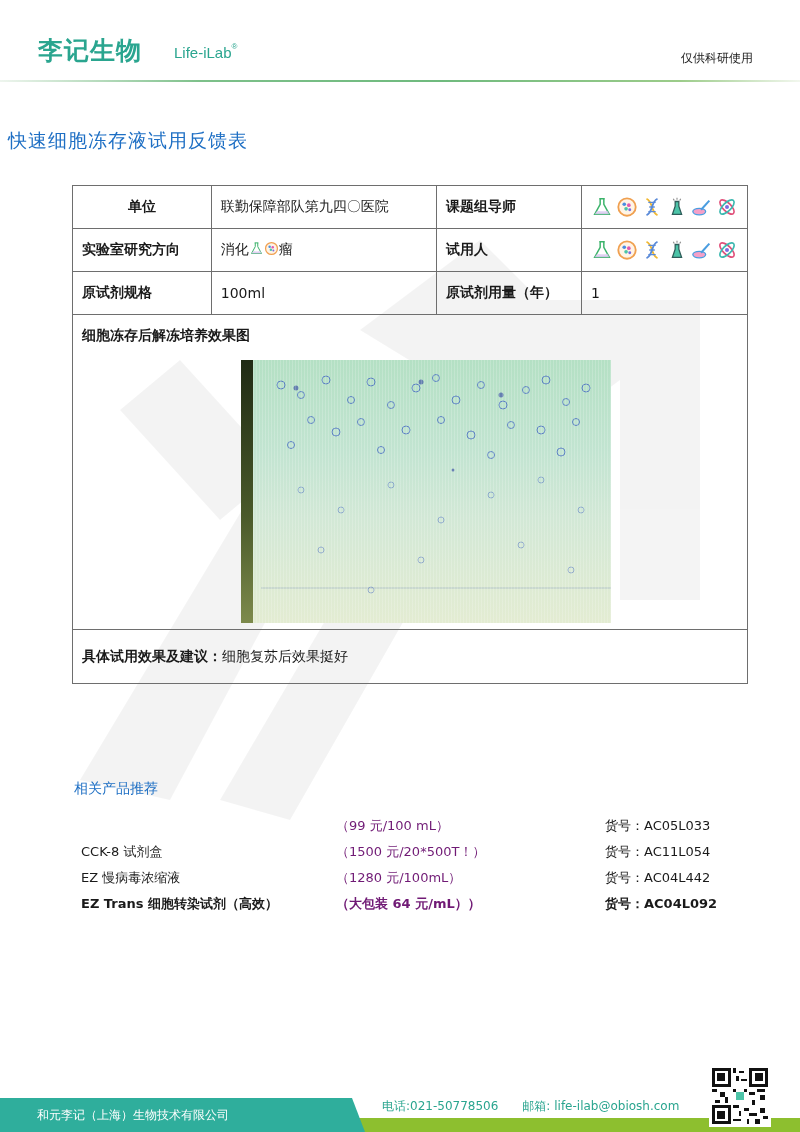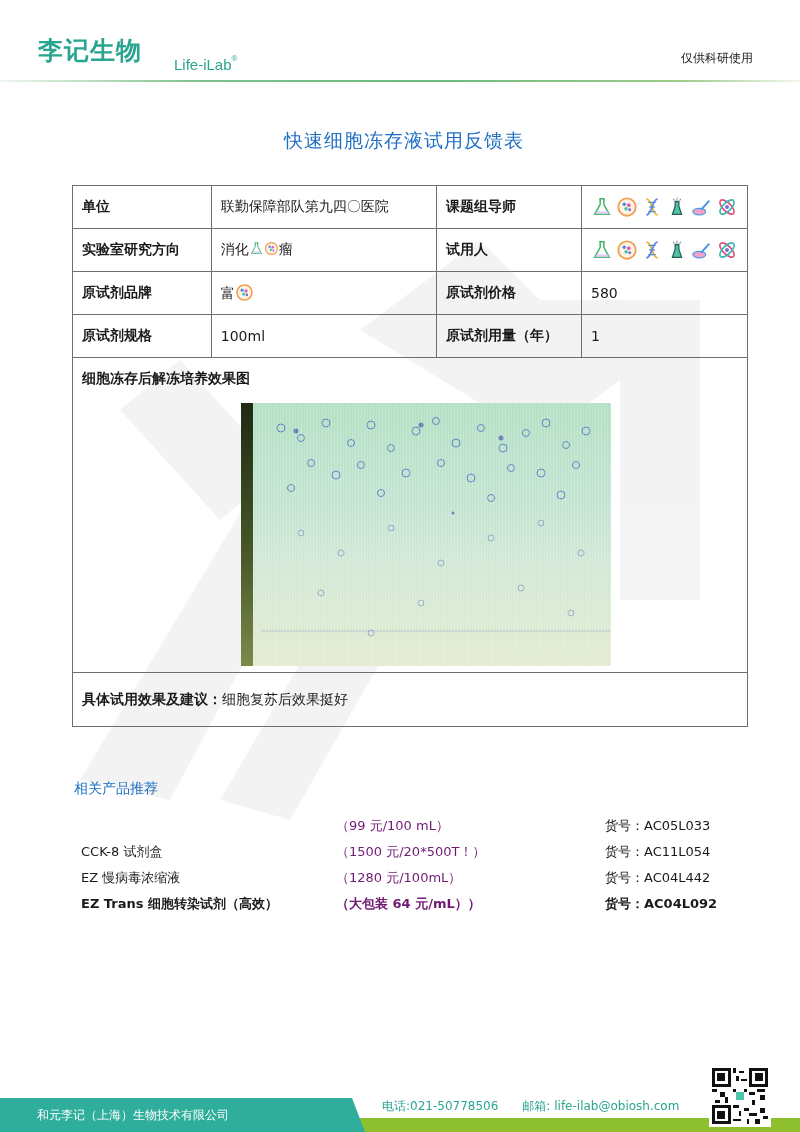--- a/index.html
+++ b/index.html
@@ -2,37 +2,37 @@
 <html><head>
 <meta charset="utf-8">
 <style>
   * { box-sizing: border-box; margin: 0; padding: 0; }
   html, body { width: 800px; height: 1132px; background: #ffffff; overflow: hidden; }
   body { position: relative; font-family: "DejaVu Sans", "Liberation Sans", sans-serif; color: #1a1a1a; }
 
   
   .header { position: absolute; left: 0; top: 0; width: 800px; height: 82px; border-radius: 12px; }
   .logo-cn { position: absolute; left: 38px; top: 34px; font-size: 25px; font-weight: bold; color: #2aa58f; letter-spacing: 1px; }
-  .logo-en { position: absolute; left: 174px; top: 56px; font-size: 15px; color: #2aa58f; font-family: "Liberation Sans", sans-serif; }
+  .logo-en { position: absolute; left: 174px; top: 44px; font-size: 15px; color: #2aa58f; font-family: "Liberation Sans", sans-serif; }
   .logo-en sup { font-size: 8px; vertical-align: top; position: relative; top: -2px; }
   .research-only { position: absolute; left: 681px; top: 50px; font-size: 12px; color: #1a1a1a; text-align: center; }
   .header-line { position: absolute; left: 0; top: 80px; width: 800px; height: 2px;
     background: linear-gradient(90deg, #eef5ee 0%, #7dc08a 25%, #6fba7e 55%, #9ccc8a 85%, #f2f7ee 100%); }
 
   
   .watermark { position: absolute; left: 60px; top: 180px; width: 700px; height: 700px; pointer-events: none; z-index: 0; }
 
   
-  .doc-title { position: absolute; left: 0; top: 128px; width: 800px; text-align: center; font-size: 19px; color: #1e6fc4; letter-spacing: 1px; padding-left: 8px; }
+  .doc-title { position: absolute; left: 0; top: 128px; width: 800px; font-size: 19px; color: #1e6fc4; letter-spacing: 1px; padding-left: 8px; }
 
   
   .form-table { position: absolute; left: 72px; top: 185px; width: 676px; border-collapse: collapse; z-index: 1; font-size: 14px; }
   .form-table td { border: 1px solid #6e6e6e; padding: 0 9px; height: 43px; vertical-align: middle; }
   .form-table td.lbl { font-weight: bold; }
-  .c1 { width: 140px; } .c2 { width: 227px; } .c3 { width: 146px; } .c4 { width: 163px; }
+  .c1 { width: 140px; text-align: center; } .c2 { width: 227px; } .c3 { width: 146px; } .c4 { width: 163px; }
   .icons { display: flex; align-items: center; gap: 3px; }
   .icons svg { width: 22px; height: 22px; }
   .inline-icon svg { width: 15px; height: 15px; vertical-align: -2px; }
   .img-cell { height: 315px !important; vertical-align: top !important; padding-top: 12px !important; position: relative; }
   .img-title { font-weight: bold; font-size: 14px; }
   .micro { position: absolute; left: 168px; top: 45px; width: 370px; height: 263px; overflow: hidden;
     background: linear-gradient(180deg, #b4e0c4 0%, #c2e4d1 35%, #d2e8d6 60%, #e3ecd2 100%); }
   .micro .edge { position: absolute; left: 0; top: 0; width: 12px; height: 100%; background: linear-gradient(180deg,#1f2a14,#4a5a2a 60%,#7d8a4c); }
   .micro .stripes { position: absolute; inset: 0; background: repeating-linear-gradient(90deg, rgba(255,255,255,0.18) 0 1px, transparent 1px 3px); }
   .micro .cells { position: absolute; inset: 0; }
@@ -167,28 +167,20 @@
               <use href="#ic-beaker"></use>
             </svg>
         <svg>
               <use href="#ic-pipette"></use>
             </svg>
         <svg>
               <use href="#ic-atom"></use>
             </svg>
       </div>
     </td>
-  </tr>
-  <tr>
-    <td class="lbl">原试剂品牌</td>
-    <td><span>富</span><span class="inline-icon"><svg style="width:19px;height:19px;vertical-align:-4px">
-              <use href="#ic-cell"></use>
-            </svg></span></td>
-    <td class="lbl">原试剂价格</td>
-    <td>580</td>
   </tr>
   <tr>
     <td class="lbl">原试剂规格</td>
     <td>100ml</td>
     <td class="lbl">原试剂用量（年）</td>
     <td>1</td>
   </tr>
   <tr>
     <td colspan="4" class="img-cell">
       <div class="img-title">细胞冻存后解冻培养效果图</div>

